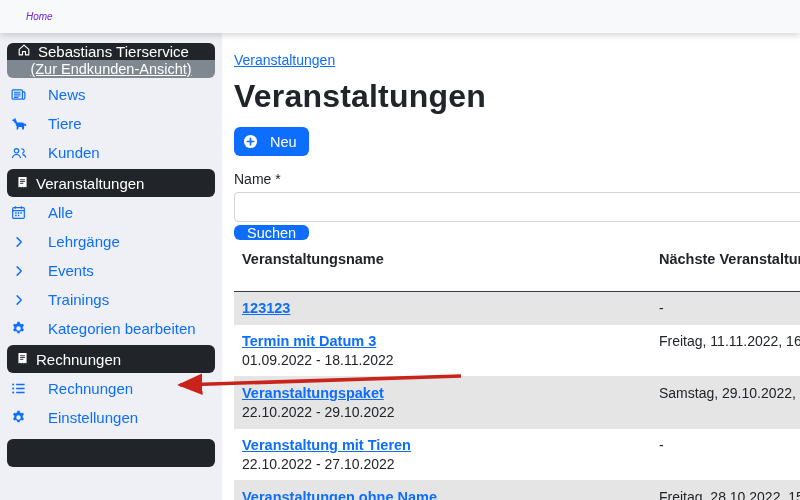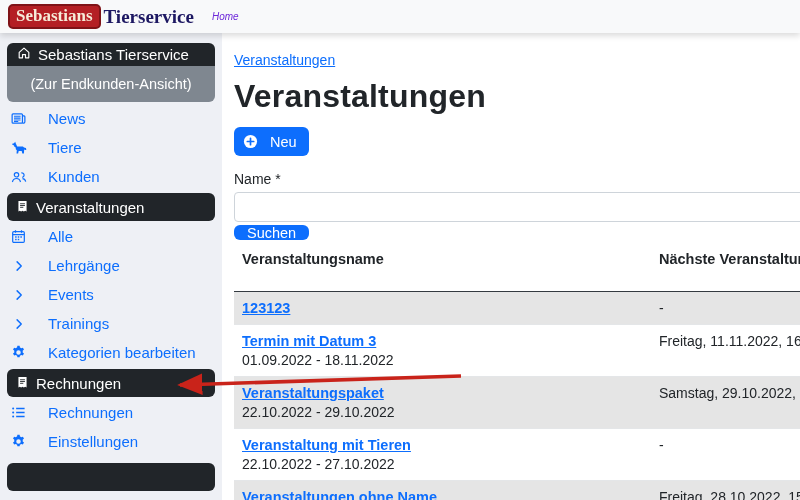--- a/index.html
+++ b/index.html
@@ -16,24 +16,24 @@
   .logo-rest { font-family:"Liberation Serif", serif; font-weight:bold; font-size:19px;
                color:#1d1862; margin-left:3px; }
   .nav-home { margin-left:18px; font-size:10px; color:#6d28d9; text-decoration:none;font-style:italic; }
 
   
   .layout { display:flex; height:467px; }
   .sidebar { width:222px; flex:0 0 222px; background:#eef0f5; padding:10px 7px 0; overflow:hidden; }
   .content { flex:1; background:#fff; padding:18px 0 0 12px; position:relative; }
 
   
-  .acct-dark { background:#212529; color:#fff; border-radius:6px 6px 0 0; height:23px;
+  .acct-dark { background:#212529; color:#fff; border-radius:6px 6px 0 0; height:17px;
                display:flex; align-items:center; gap:7px; padding:0 10px; font-size:15px; cursor:pointer; }
-  .acct-gray { background:#7f8790; color:#fff; border-radius:0 0 6px 6px; height:36px;
-               display:flex; align-items:center; justify-content:center; font-size:14.5px; cursor:pointer; }
+  .acct-gray { background:#7f8790; color:#fff; border-radius:0 0 6px 6px; height:18px;
+               display:flex; align-items:center; justify-content:center; font-size:14.5px; cursor:pointer;text-decoration:underline; }
   .side-item { height:29px; display:flex; align-items:center; gap:21px; padding:0 3px;
                color:#0d6efd; font-size:15px; cursor:pointer; }
   .side-item .ico { display:flex; width:17px; justify-content:center; }
   .side-section { background:#212529; color:#fff; border-radius:6px; height:28px; margin:2px 0 1px;
                   display:flex; align-items:center; gap:7px; padding:0 9px; font-size:15px; cursor:pointer; }
   .side-section.clipped { margin-top:7px; height:28px; }
 
   
   .breadcrumb { font-size:14px; color:#0d6efd; text-decoration:underline; cursor:pointer; display:inline-block; }
   h1.page-title { font-size:32px; font-weight:bold; color:#212529; margin:9px 0 12px; letter-spacing:.2px; }
@@ -54,24 +54,20 @@
   .ev-range { color:#212529; margin-top:3px; font-size:14px; }
   .ev-next { font-size:14px; white-space:nowrap; }
 
   
   .anno { position:absolute; left:0; top:0; width:800px; height:500px; pointer-events:none; z-index:9; }
 </style>
 </head>
 <body>
 
 <div class="navbar">
-  <div class="logo">
-    <span class="logo-box">Sebastians</span>
-    <span class="logo-rest">Tierservice</span>
-  </div>
   <a class="nav-home">Home</a>
 </div>
 
 <div class="layout">
 
   <div class="sidebar">
 
     <div class="acct-dark">
       <span class="ico">
         <svg viewBox="0 0 16 16" width="14" height="14">

